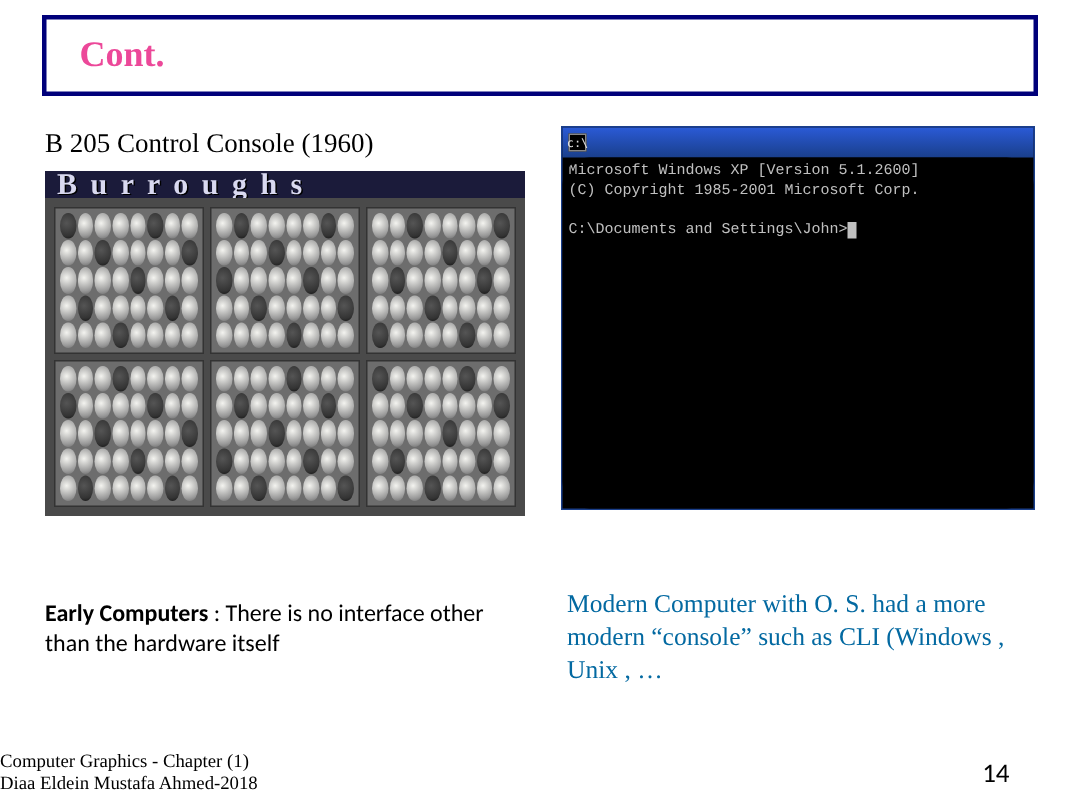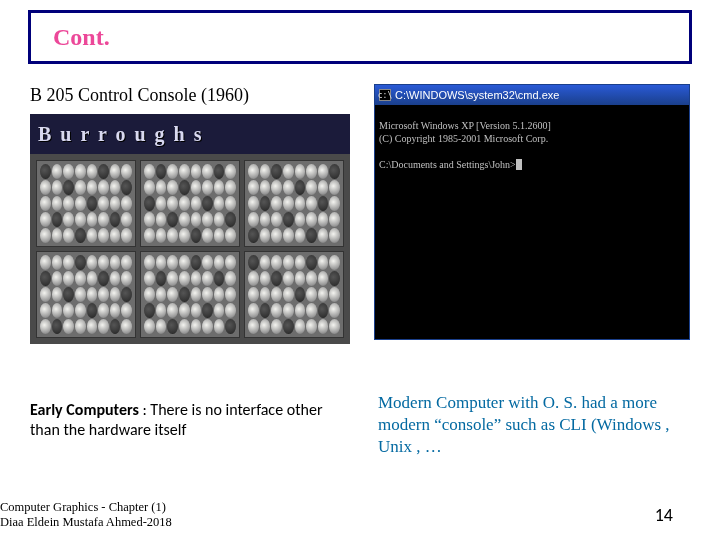--- a/index.html
+++ b/index.html
@@ -47,21 +47,21 @@
     position: absolute;
     top: 114px;
     left: 30px;
     width: 320px;
     height: 230px;
     background: linear-gradient(#2b2b2b, #444);
     display: flex;
     flex-direction: column;
   }
   .console-banner {
-    height: 40px;
+    height: 18px;
     background: #1b1b3a;
     display: flex;
     align-items: center;
     padding-left: 8px;
     gap: 6px;
   }
   .banner-letter {
     font-family: Georgia, serif;
     font-weight: bold;
     font-size: 20px;
@@ -127,24 +127,24 @@
     align-items: center;
     justify-content: center;
     font-size: 8px;
     color: #ddd;
     font-family: monospace;
   }
   .cmd-body {
     flex: 1;
     background: #000;
     color: #c0c0c0;
-    font-family: Liberation Serif, serif;
+    font-family: Liberation Mono, monospace;
     font-size: 10px;
     line-height: 1.3;
-    padding: 14px 4px;
+    padding: 3px 4px;
     white-space: pre;
     overflow: hidden;
     border-radius: 18px;
   }
   .cmd-body .cursor {
     display: inline-block;
     width: 6px; height: 11px;
     background: #c0c0c0;
     vertical-align: text-bottom;
   }
@@ -455,21 +455,20 @@
         <div class="light"></div>
         <div class="light"></div>
         <div class="light"></div>
       </div>
     </div>
 </div>
 
 <div class="cmd">
   <div class="cmd-titlebar">
     <span class="cmd-icon">c:\</span>
-    <span>C:\WINDOWS\system32\cmd.exe</span>
   </div>
   <div class="cmd-body"><span>Microsoft Windows XP [Version 5.1.2600]</span>
 <span>(C) Copyright 1985-2001 Microsoft Corp.</span>
 
 <span>C:\Documents and Settings\John&gt;</span><span class="cursor"></span></div>
 </div>
 
 <div class="caption-left">
   <span class="lead">Early Computers</span><span> : There is no interface other  than the hardware itself</span>
 </div>

